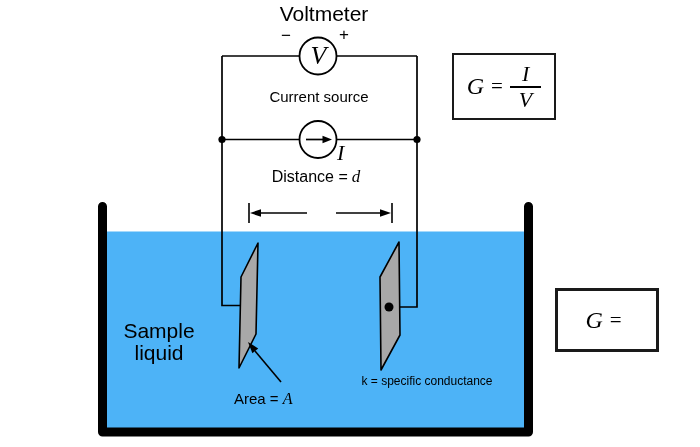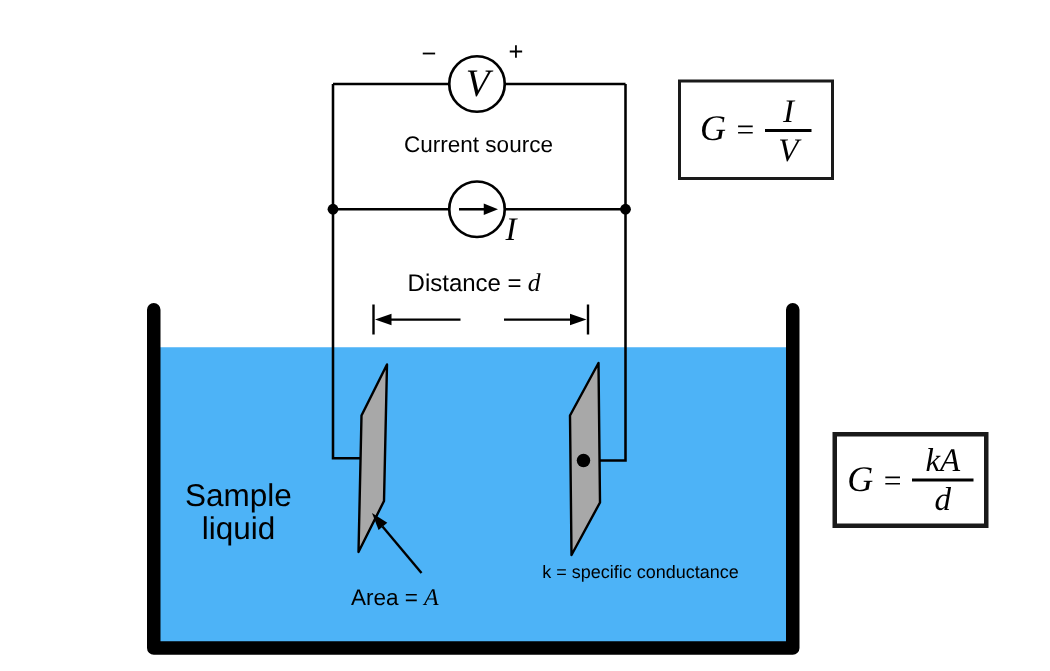--- a/index.html
+++ b/index.html
@@ -8,21 +8,21 @@
   #art{position:absolute;left:0;top:0;}
   .lbl{position:absolute;white-space:nowrap;}
   .ctr{text-align:center;}
   .mathvar{font-family:"Liberation Serif",serif;font-style:italic;}
   .lbl-voltmeter{left:262px;top:2px;width:124px;font-size:21px;}
   .lbl-minus{left:281px;top:26px;font-size:17px;}
   .lbl-plus{left:339px;top:25px;font-size:17px;}
   .lbl-vsym{left:300px;top:41px;width:37px;font-size:26px;}
   .lbl-cs{left:240px;top:88px;width:158px;font-size:15px;}
   .lbl-isym{left:337px;top:140px;font-size:22px;}
-  .lbl-dist{left:238px;top:179px;width:156px;font-size:16px;}
+  .lbl-dist{left:238px;top:167px;width:156px;font-size:16px;}
   .lbl-dist .mathvar{font-size:17px;margin-left:4px;}
   .lbl-sample{left:97px;top:304px;width:124px;font-size:21px;line-height:22px;margin-top:16px;}
   .lbl-area{left:234px;top:390px;font-size:15px;}
   .lbl-area .mathvar{font-size:16px;margin-left:4px;}
   .lbl-knote{left:350px;top:375px;width:154px;font-size:12px;line-height:13px;}
   .formula-box{position:absolute;box-sizing:border-box;background:#fff;border:2px solid #1a1a1a;
                display:flex;align-items:center;justify-content:center;
                font-family:"Liberation Serif",serif;}
   .fb-top{left:452px;top:53px;width:104px;height:67px;}
   .fb-bottom{left:555px;top:288px;width:104px;height:64px;border-width:3px;}
@@ -65,20 +65,21 @@
 
     <circle cx="318" cy="56" r="18.5" fill="#fff" stroke="#000" stroke-width="1.8"></circle>
     <circle cx="318" cy="139.5" r="18.5" fill="#fff" stroke="#000" stroke-width="1.8"></circle>
     <line x1="306" y1="139.5" x2="326" y2="139.5" stroke="#000" stroke-width="1.7"></line>
     <polygon points="332,139.5 322.5,135.7 322.5,143.3" fill="#000"></polygon>
 
     <line x1="281" y1="382" x2="255" y2="351" stroke="#000" stroke-width="1.6"></line>
     <polygon points="248,342 258.2,348.5 252.4,353.3" fill="#000"></polygon>
   </svg>
 
+  <div class="lbl ctr lbl-voltmeter">Voltmeter</div>
   <div class="lbl lbl-minus">−</div>
   <div class="lbl lbl-plus">+</div>
   <div class="lbl ctr mathvar lbl-vsym">V</div>
 
   <div class="lbl ctr lbl-cs">Current source</div>
   <div class="lbl mathvar lbl-isym">I</div>
 
   <div class="lbl ctr lbl-dist">
     <span>Distance =</span><span class="mathvar">d</span>
   </div>
@@ -101,19 +102,15 @@
     <span class="formula-eq">=</span>
     <span class="frac">
       <span class="num">I</span>
       <span class="den">V</span>
     </span>
   </div>
 
   <div class="formula-box fb-bottom">
     <span class="formula-lhs">G</span>
     <span class="formula-eq">=</span>
-    <span class="frac">
-      <span class="num">kA</span>
-      <span class="den">d</span>
-    </span>
   </div>
 
 </div>
 
 </body></html>

